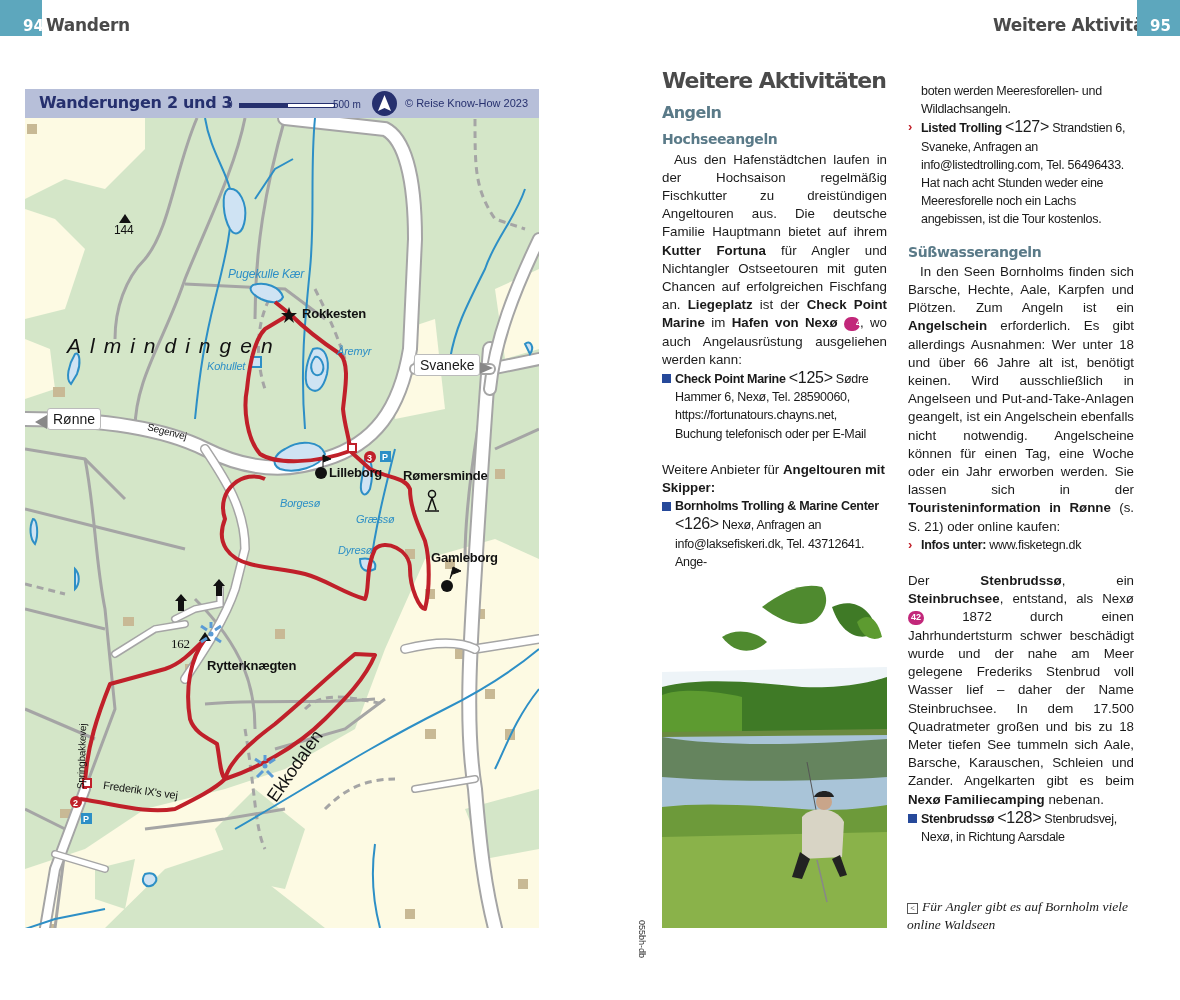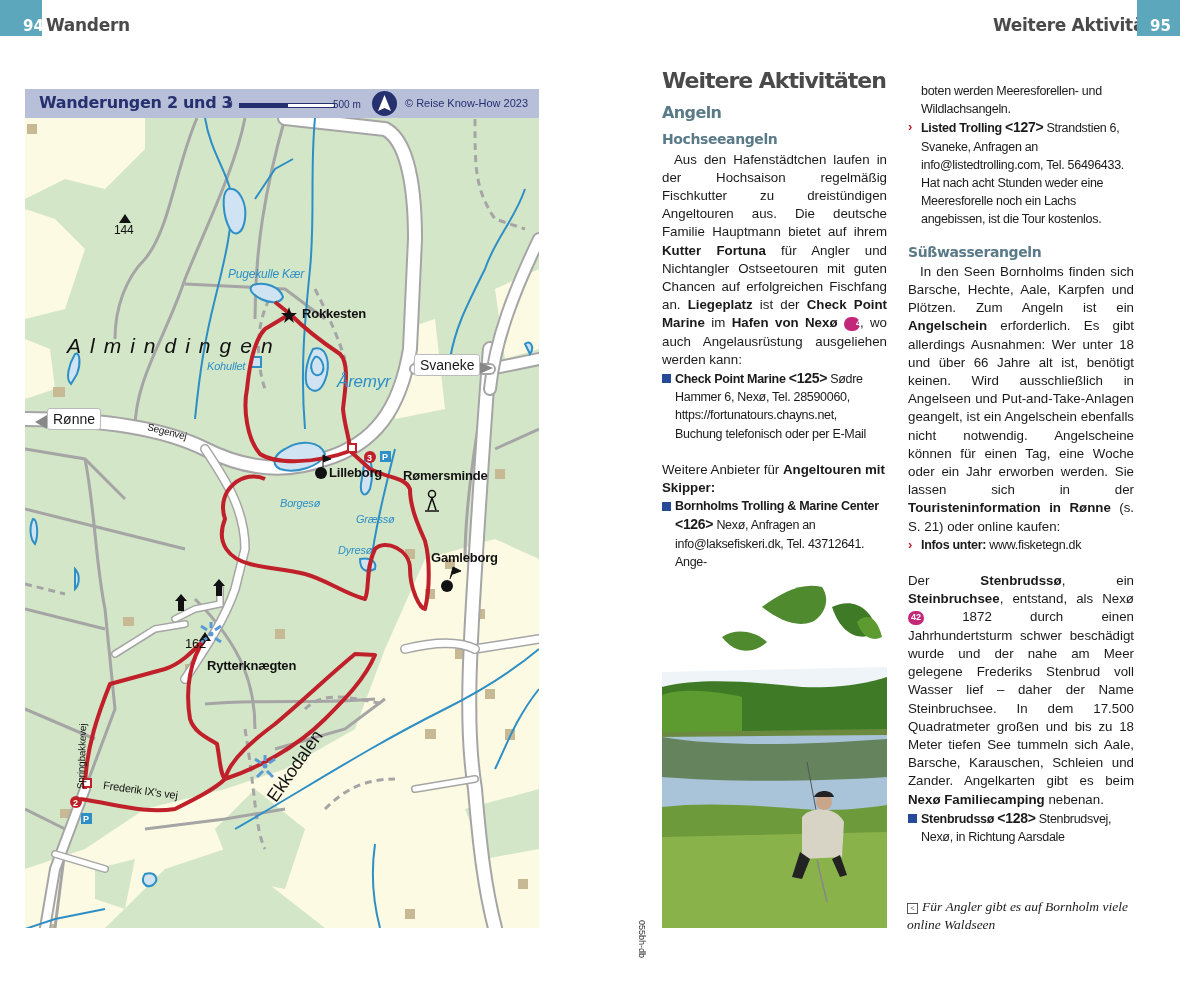--- a/index.html
+++ b/index.html
@@ -29,21 +29,21 @@
 
   
   .col { position: absolute; font-family: "Liberation Sans", sans-serif; font-size: 13.3px; line-height: 18.2px; color: #1a1a1a; }
   .col p { text-align: justify; }
   .h1 { font-family: "DejaVu Sans", sans-serif; font-size: 22px; font-weight: bold; color: #4a4a4a; letter-spacing: -1px; }
   .h2 { font-family: "DejaVu Sans", sans-serif; font-size: 16px; font-weight: bold; color: #5a7a88; letter-spacing: -0.6px; }
   .h3 { font-family: "DejaVu Sans", sans-serif; font-size: 14px; color: #5a7a88; letter-spacing: -0.4px; font-weight: bold; }
   .info { position: relative; padding-left: 13px; font-size: 12.5px; line-height: 18.2px; letter-spacing: -0.3px; }
   .info .mk { position: absolute; left: 0; top: 5px; width: 9px; height: 9px; background: #26499a; }
   .info .chev { position: absolute; left: 0; top: 0; color: #c0202a; font-weight: bold; font-size: 13px; }
-  .ref { font-size: 14px; font-weight: bold; }
+  .ref { font-size: 16px; }
   .badge { display: inline-block; width: 16px; height: 14px; border-radius: 7px; background: #c2277a; color: #fff; font-size: 9px; font-weight: bold; text-align: center; line-height: 13px; vertical-align: 1px; }
   .indent { text-indent: 12px; }
 
   .photo { position: absolute; left: 662px; top: 577px; width: 225px; height: 351px; overflow: hidden; background: #ffffff; }
   .credit { position: absolute; left: 647px; top: 920px; transform: rotate(90deg); transform-origin: left top; font-size: 9px; color: #333; white-space: nowrap; }
   .caption { position: absolute; left: 907px; top: 898px; width: 230px; font-family: "Liberation Serif", serif; font-style: italic; font-size: 13.5px; line-height: 18px; }
   .caption .arrow { display: inline-block; width: 11px; height: 11px; border: 1px solid #555; font-size: 8px; line-height: 9px; text-align: center; font-style: normal; vertical-align: 0; margin-right: 4px; }
 </style>
 </head>
 <body>
@@ -240,31 +240,31 @@
 
     <polygon points="22,326 10,333 22,340" fill="#888"></polygon>
     <polygon points="452,272 468,279 452,286" fill="#888"></polygon>
   </svg>
 
   <span class="lbl" style="left:89px;top:134px;font-size:12px;">144</span>
   <span class="lbl water" style="left:203px;top:178px;">Pugekulle Kær</span>
   <span class="lbl b" style="left:277px;top:217px;">Rokkesten</span>
   <span class="lbl area" style="left:42px;top:245px;">Almindingen</span>
   <span class="lbl water" style="left:182px;top:271px;font-size:11px;">Kohullet</span>
-  <span class="lbl water" style="left:312px;top:283px;font-size:17px;">Åremyr</span>
+  <span class="lbl water" style="left:312px;top:256px;font-size:11px;">Åremyr</span>
   <span class="signbox" style="left:389px;top:265px;">Svaneke</span>
   <span class="signbox" style="left:22px;top:319px;">Rønne</span>
   <span class="lbl" style="left:122px;top:337px;font-size:10px;transform:rotate(14deg);">Segenvej</span>
   <span class="lbl b" style="left:304px;top:376px;">Lilleborg</span>
   <span class="lbl b" style="left:378px;top:379px;">Rømersminde</span>
   <span class="lbl water" style="left:255px;top:408px;font-size:11px;">Borgesø</span>
   <span class="lbl water" style="left:318px;top:424px;font-size:11px;margin-left:13px;">Græssø</span>
   <span class="lbl water" style="left:313px;top:455px;font-size:11px;">Dyresø</span>
   <span class="lbl b" style="left:406px;top:461px;">Gamleborg</span>
-  <span class="lbl" style="left:160px;top:547px;">162</span>
+  <span class="lbl" style="left:146px;top:547px;font-family:Liberation Serif, serif;">162</span>
   <span class="lbl b" style="left:182px;top:569px;">Rytterknægten</span>
   <span class="lbl" style="left:22px;top:640px;font-size:10px;transform:rotate(-88deg);transform-origin:left top;top:700px;left:50px;">Springbakkevej</span>
   <span class="lbl" style="left:78px;top:695px;font-size:11px;transform:rotate(8deg);">Frederik IX's vej</span>
   <span class="lbl" style="left:238px;top:705px;font-size:18px;transform:rotate(-55deg);transform-origin:left top;">Ekkodalen</span>
 </div>
 
 <div class="col" style="left:662px;top:72px;width:225px;">
   <div class="h1" style="margin-bottom:14px;">Weitere Aktivitäten</div>
   <div class="h2" style="margin-bottom:8px;">Angeln</div>
   <div class="h3" style="margin-bottom:2px;">Hochseeangeln</div>

